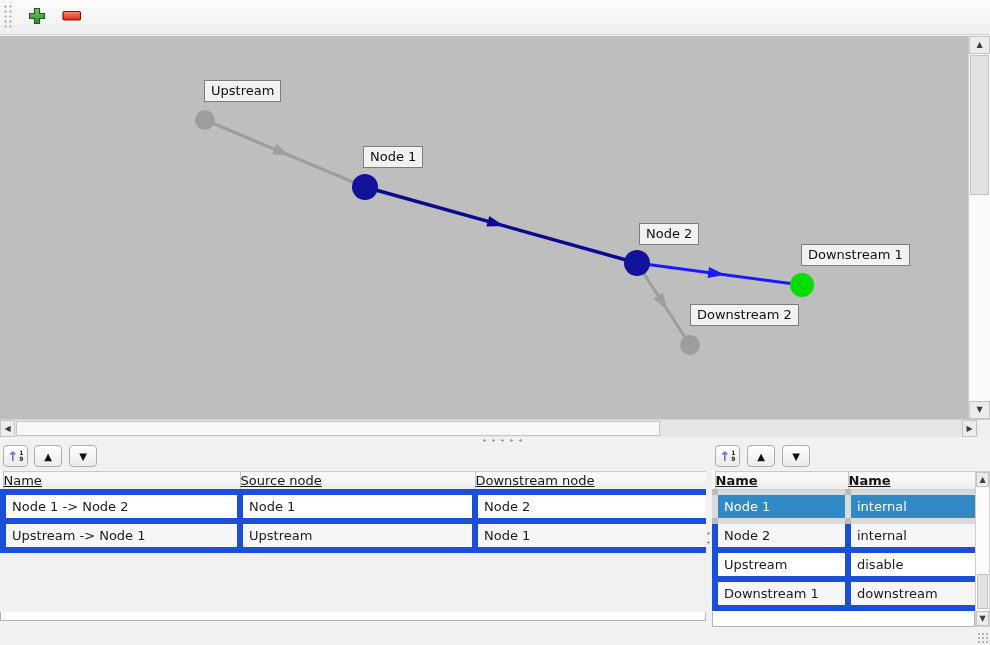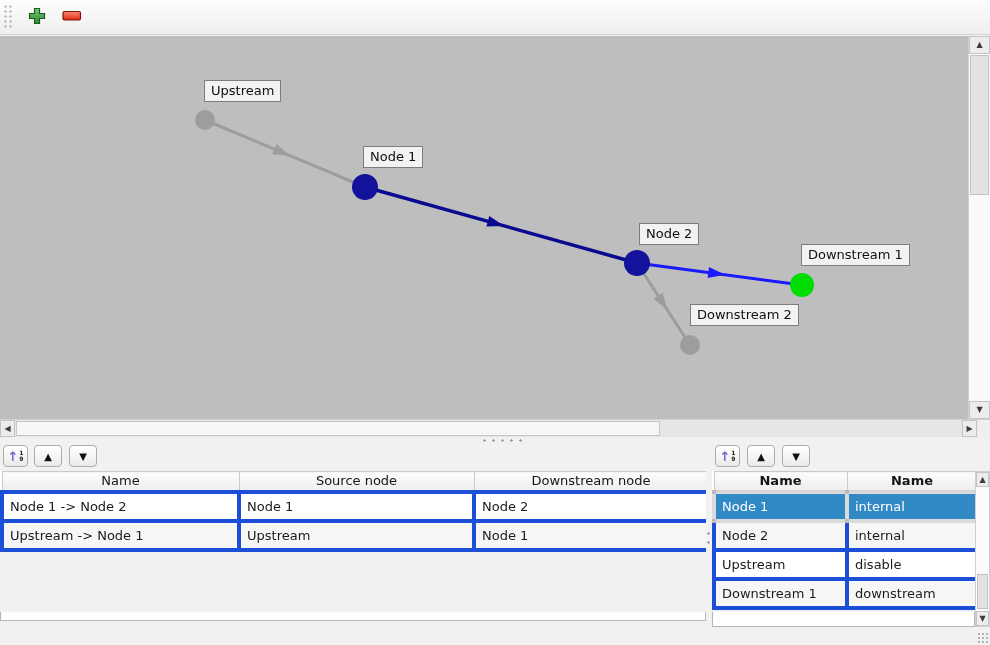--- a/index.html
+++ b/index.html
@@ -50,23 +50,23 @@
     background:linear-gradient(#ffffff,#ebebeb); display:flex; align-items:center; justify-content:center;
     cursor:pointer; font-size:10px; color:#111; }
   .sort-ic { display:flex; align-items:center; gap:1px; }
   .sort-arrow { color:#6b6bd0; font-size:13px; font-weight:bold; line-height:1; }
   .sort-nums { display:flex; flex-direction:column; font-size:6px; line-height:6px; color:#222; font-weight:bold; }
 
   
   table { border-collapse:collapse; table-layout:fixed; background:#fff; font-size:13px; position:absolute; }
   .data-table { border:1px solid #b5b5b5; }
   th { height:20px; background:linear-gradient(#fcfcfc,#eeeeee); border:1px solid #c9c9c9;
-    font-weight:normal; text-align:center; color:#151515; }
+    font-weight:normal; text-align:left; color:#151515;text-decoration:underline; }
   .bold-head th { font-weight:bold; }
-  td { height:29px; padding:0 6px; border:4px solid #1d4ed8; white-space:nowrap; overflow:hidden;margin-top:44px; }
+  td { height:29px; padding:0 6px; border:6px solid #1d4ed8; white-space:nowrap; overflow:hidden;margin-top:44px; }
   tbody tr:nth-child(even) td { background:#f6f6f6; }
   tr.selected td { color:#fff; border-color:rgba(0,0,0,0.14); }
   .table-strip { position:absolute; background:#fff; border:1px solid #b5b5b5; border-top:none; }
 
   .vscroll-table { position:absolute; top:471px; left:975px; width:15px; height:156px;
     background:#fbfbfb; border:1px solid #cfcfcf; }
   .vscroll-table .up { top:0; left:0; right:0; height:15px; }
   .vscroll-table .down { bottom:0; left:0; right:0; height:15px; }
   .vscroll-table .thumb { position:absolute; top:102px; left:1px; right:1px; height:35px;
     background:#e2e2e2; border:1px solid #c2c2c2; }

